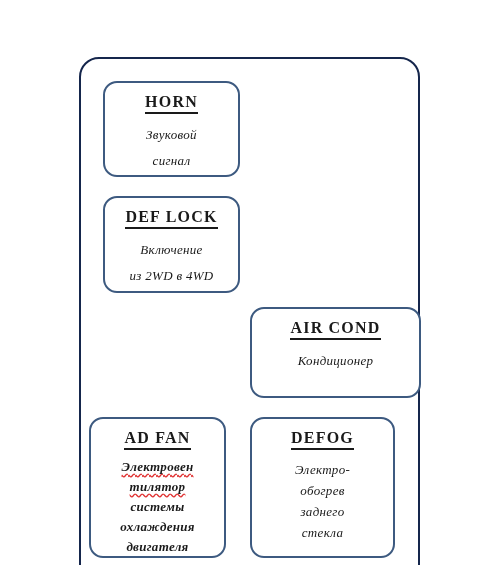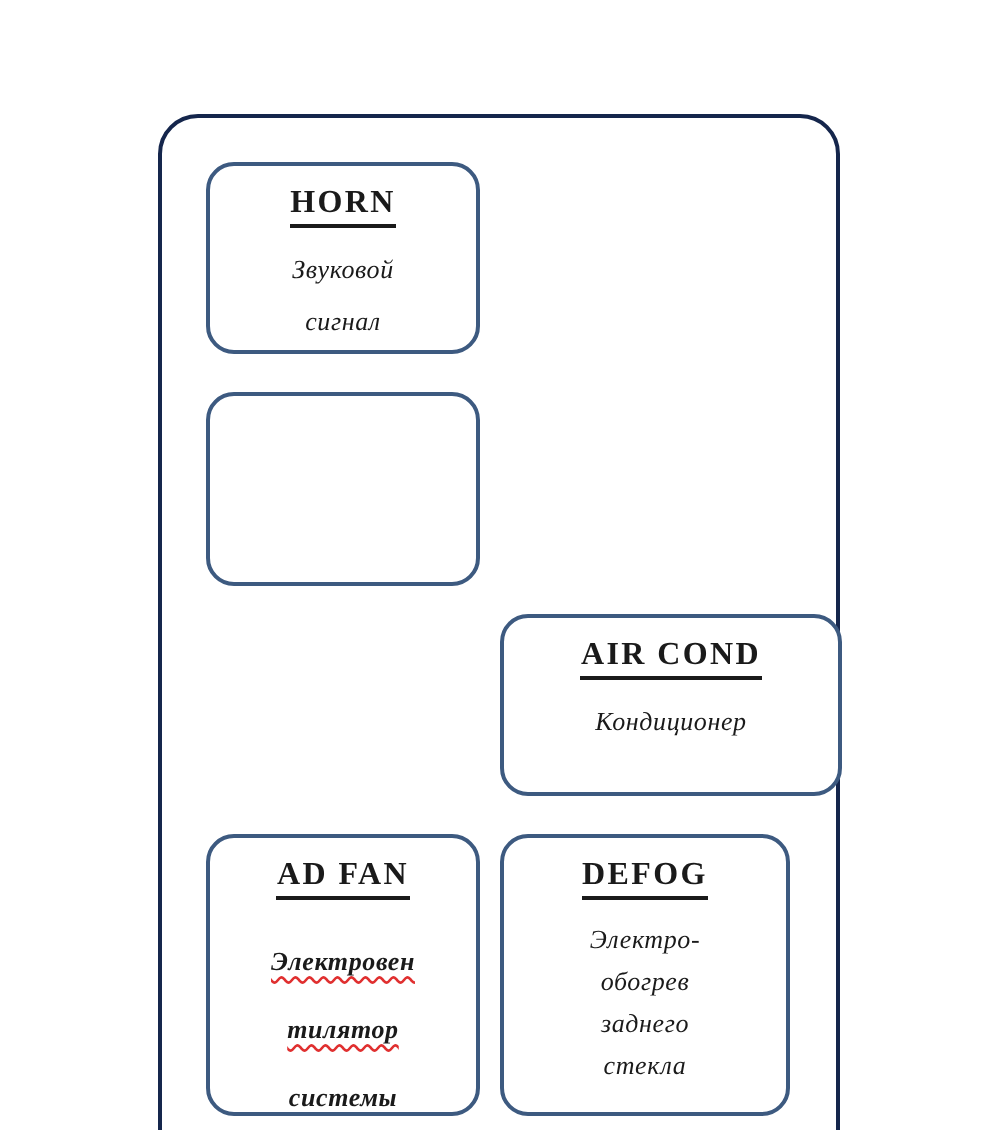--- a/index.html
+++ b/index.html
@@ -69,38 +69,41 @@
   .fuse-desc.spell {
     text-decoration: underline wavy #e03030;
     text-decoration-skip-ink: none;
     text-underline-offset: 2px;
   }
 
   
   #box-horn     { left: 22px;  top: 22px;  width: 137px; height: 96px; }
   #box-def-lock { left: 22px;  top: 137px; width: 137px; height: 97px; }
   #box-air-cond { left: 169px; top: 248px; width: 171px; height: 91px; }
-  #box-ad-fan   { left: 22px;  top: 358px; width: 137px; height: 141px; gap: 14px; }
+  #box-ad-fan   { left: 8px;  top: 358px; width: 137px; height: 141px; }
   #box-defog    { left: 169px; top: 358px; width: 145px; height: 141px; }
 
   #box-ad-fan .fuse-desc  { margin-top: 7px; line-height: 20px; font-weight: bold; }
   #box-defog  .fuse-desc  { margin-top: 9px; line-height: 21px; }
 </style>
 </head>
 <body>
 
 <div id="fuse-panel">
 
   <div class="fuse-box" id="box-horn">
     <div class="fuse-code">HORN</div>
     <div class="fuse-desc">Звуковой
 сигнал</div>
   </div>
 
   <div class="fuse-box" id="box-def-lock">
+    <div class="fuse-code">DEF LOCK</div>
+    <div class="fuse-desc">Включение
+из 2WD в 4WD</div>
   </div>
 
   <div class="fuse-box" id="box-air-cond">
     <div class="fuse-code">AIR COND</div>
     <div class="fuse-desc">Кондиционер</div>
   </div>
 
   <div class="fuse-box" id="box-ad-fan">
     <div class="fuse-code">AD FAN</div>
     <div class="fuse-desc spell">Электровен</div>

